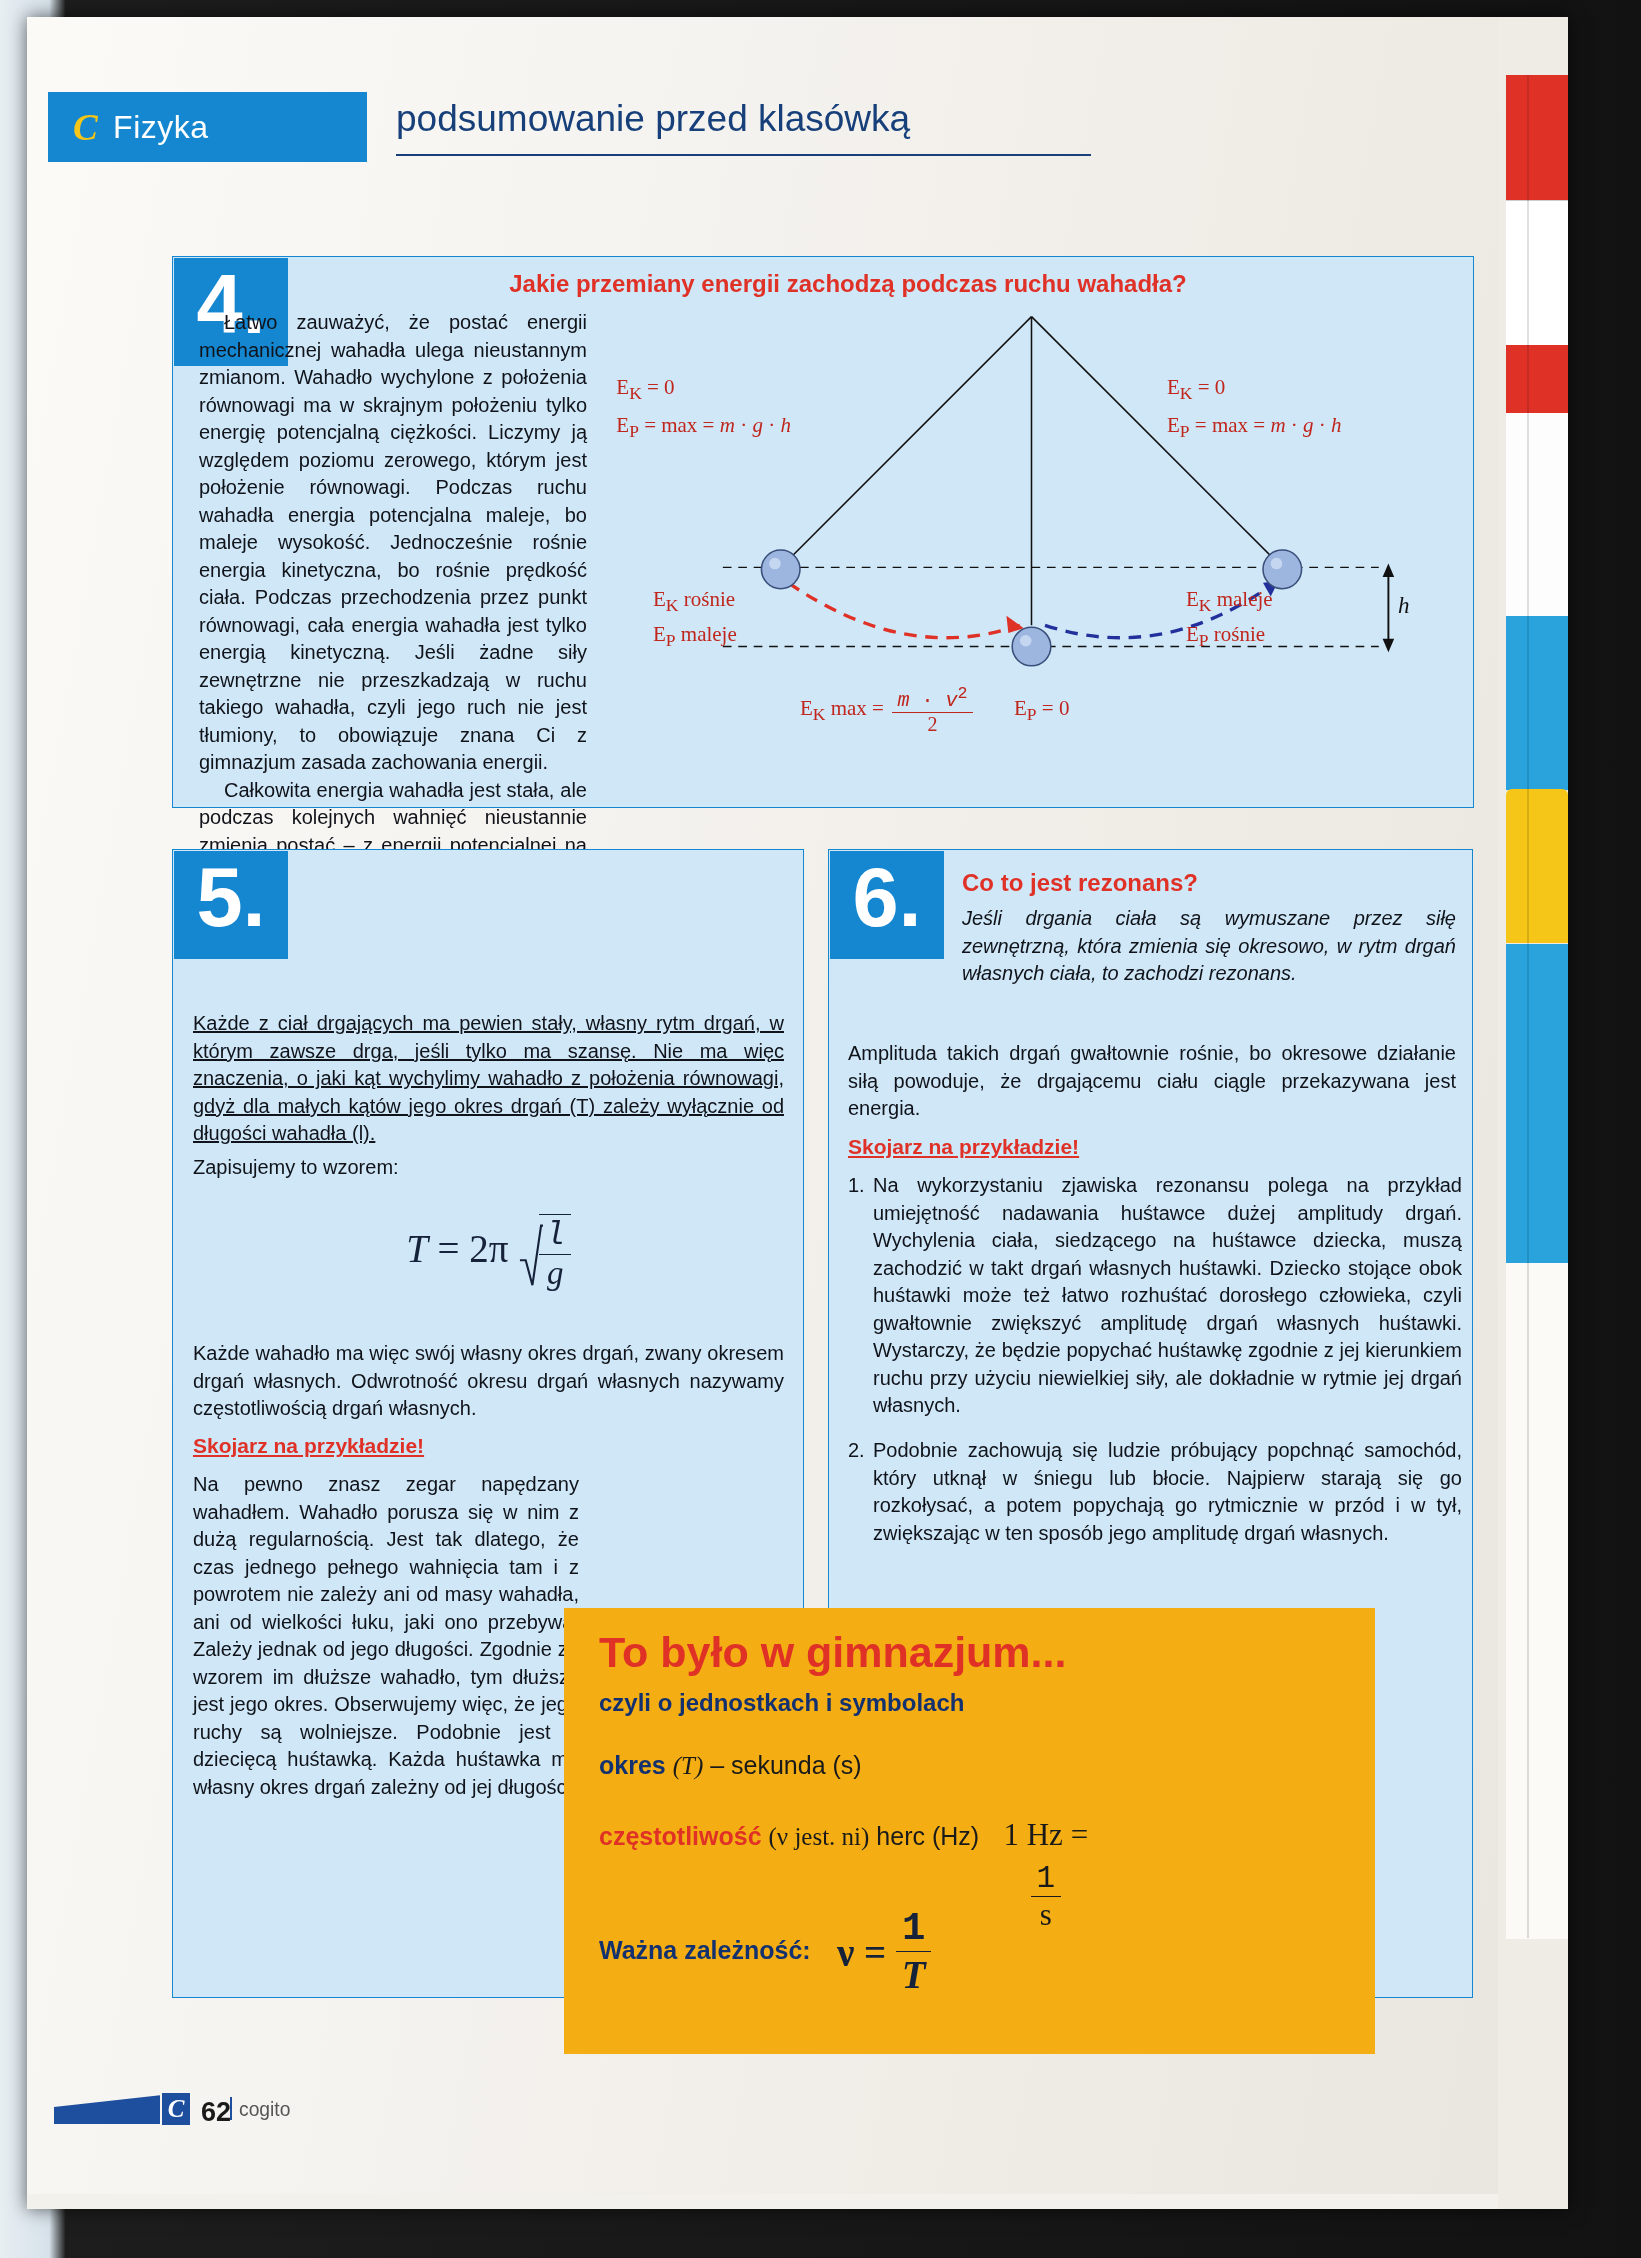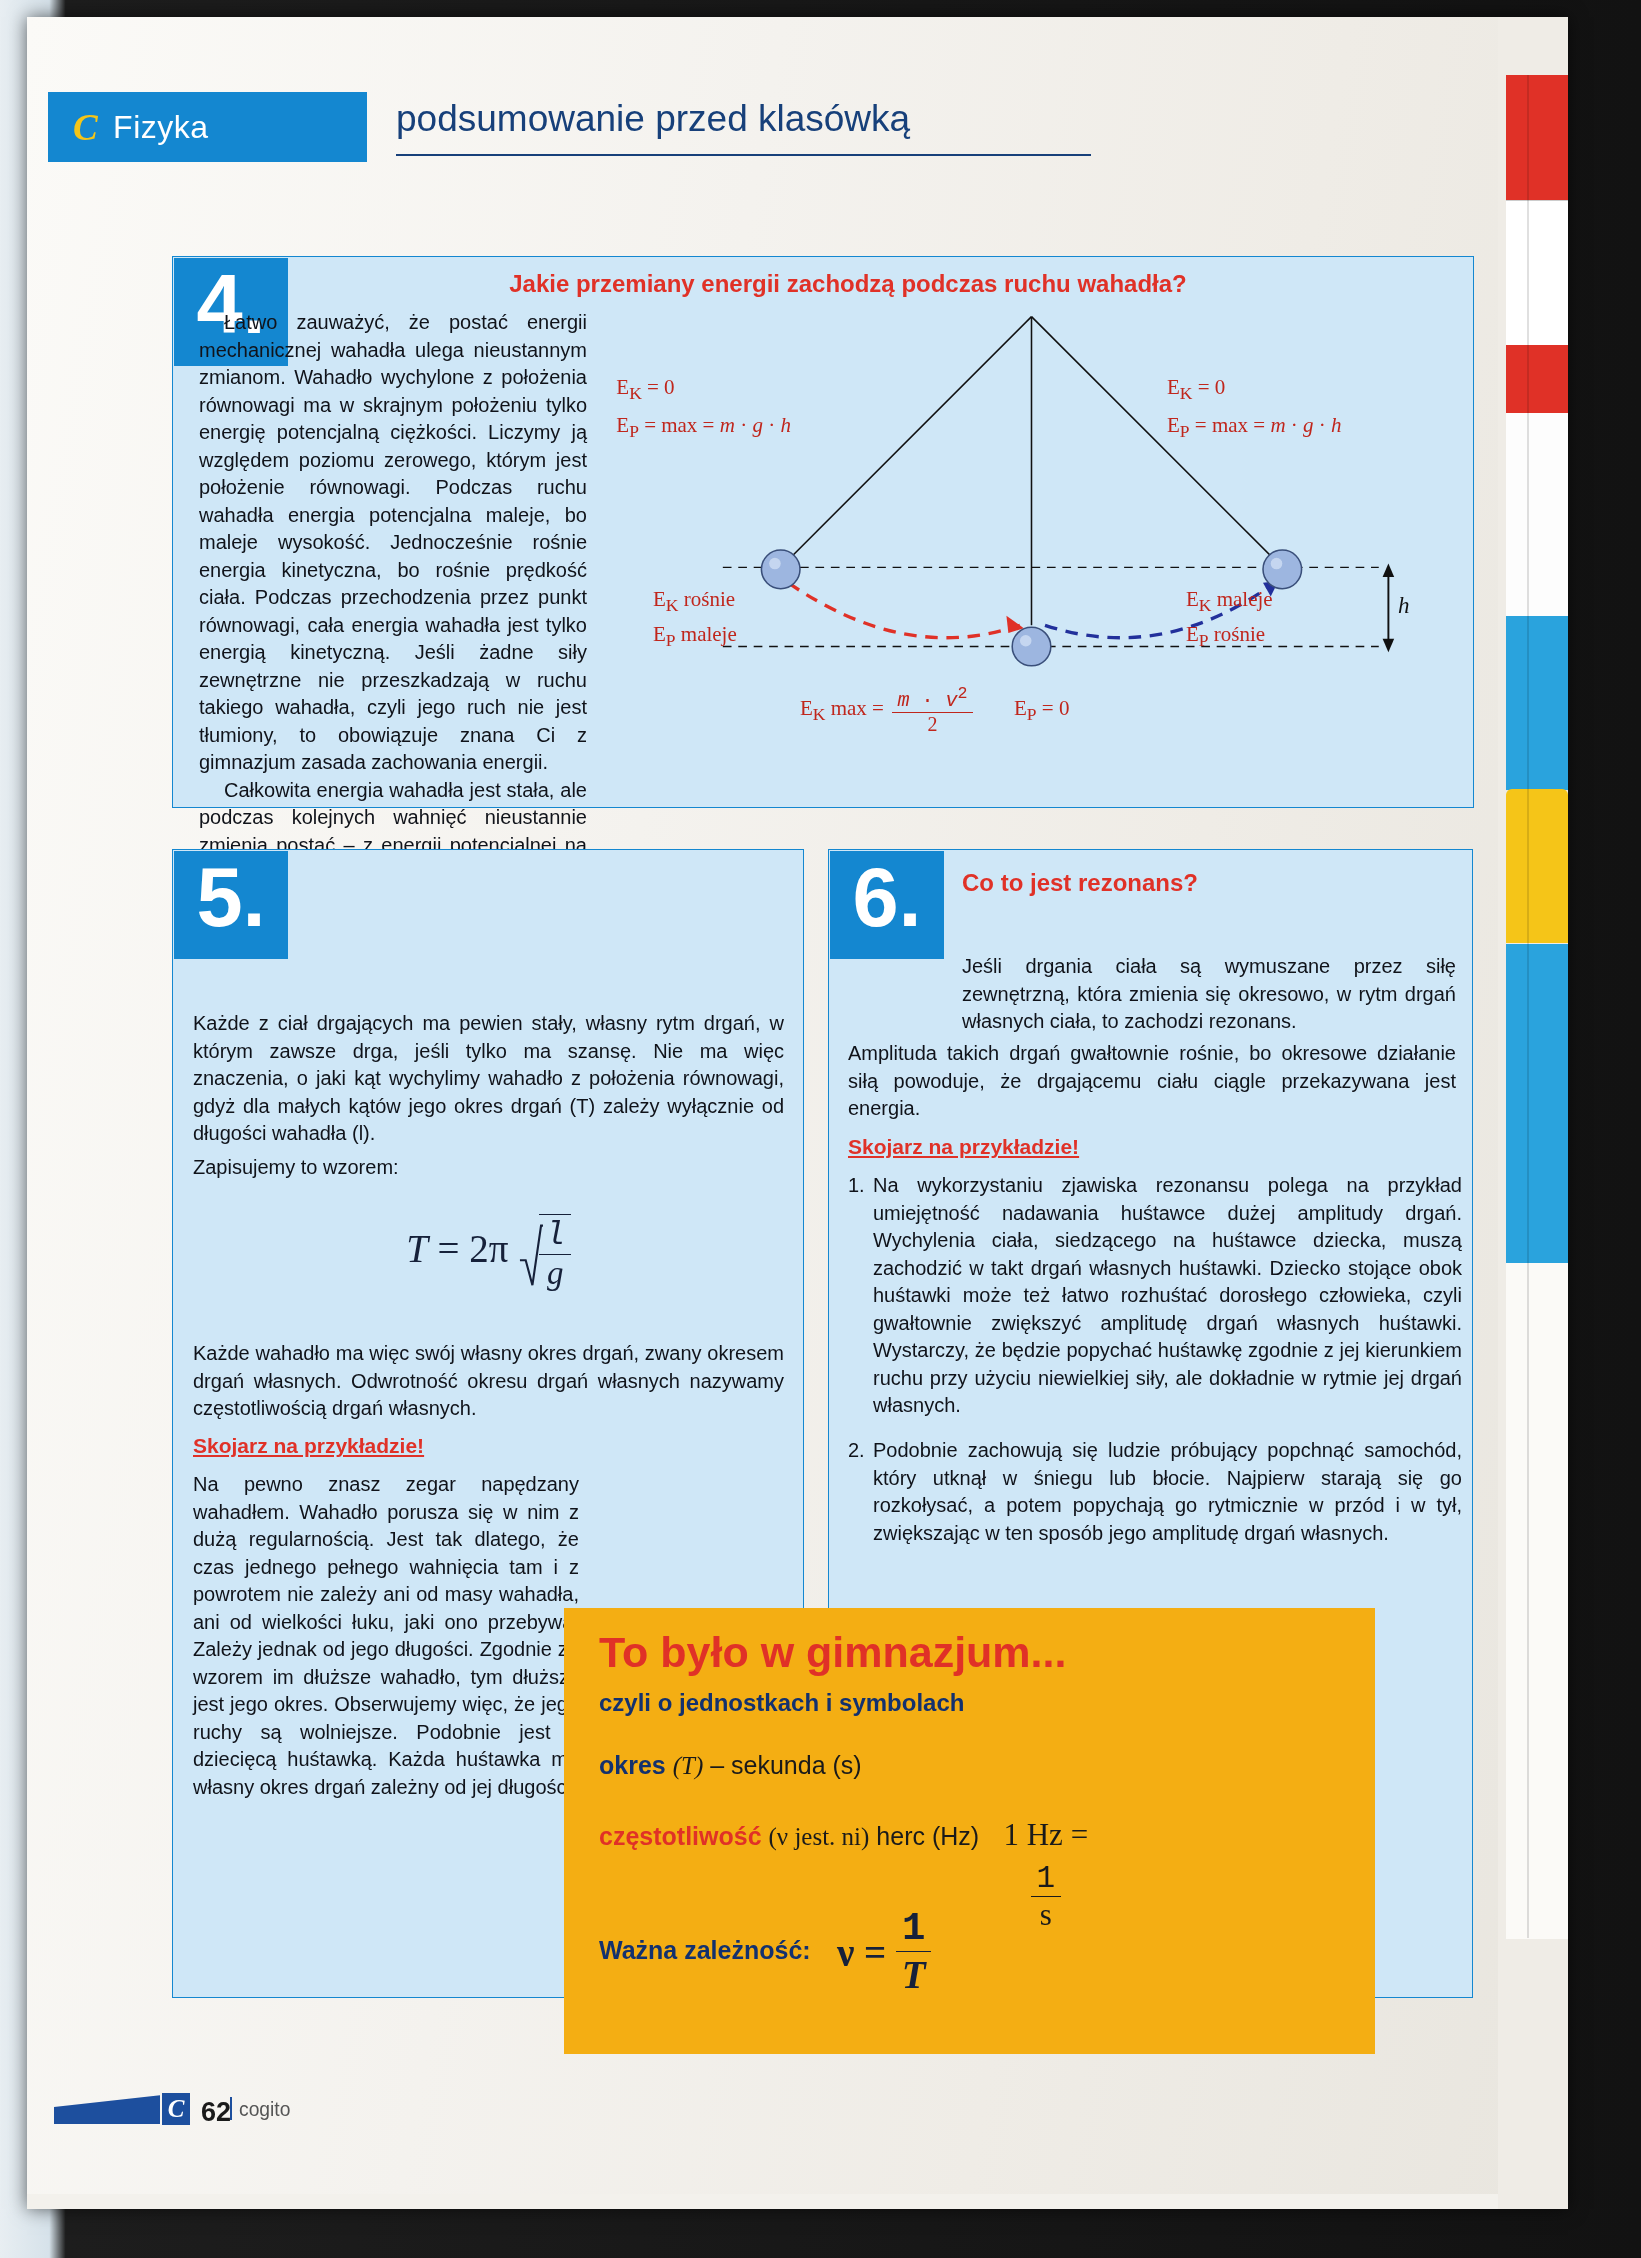--- a/index.html
+++ b/index.html
@@ -120,30 +120,30 @@
   #p4-num { left: 147px; top: 241px; width: 114px; height: 108px; }
   #p4-title { left: 454px; top: 253px; width: 734px; font-size: 24px; text-align: center; }
   #p4-text  { left: 172px; top: 292px; width: 388px; }
   
   #diagram { position: absolute; left: 599px; top: 290px; width: 811px; height: 463px; }
   .math { font-family: "Liberation Serif", serif; color:#c0261c; }
   
   #p5 { left: 145px; top: 832px; width: 632px; height: 1149px; }
   #p5-num { left: 147px; top: 834px; width: 114px; height: 108px; }
   #p5-title { left: 276px; top: 857px; width: 348px; font-size: 24px; line-height: 33px;}
-  #p5-text { left: 166px; top: 993px; width: 591px; }
+  #p5-text { left: 166px; top: 993px; width: 591px; text-decoration: underline; }
   #p5-formula { left: 166px; top: 1197px; width: 591px; text-align:center; }
   #p5-text2 { left: 166px; top: 1323px; width: 591px; }
   #p5-skojarz { left: 166px; top: 1417px; width: 591px; font-size: 21px; }
   #p5-text3 { left: 166px; top: 1454px; width: 386px; }
   
   #p6 { left: 801px; top: 832px; width: 645px; height: 1149px; }
   #p6-num { left: 803px; top: 834px; width: 114px; height: 108px; }
   #p6-title { left: 935px; top: 852px; width: 425px; font-size: 24px; }
-  #p6-text { left: 935px; top: 936px; width: 494px; }
+  #p6-text { left: 935px; top: 888px; width: 494px; font-style: italic; }
   #p6-text-wide { left: 821px; top: 1023px; width: 608px; }
   #p6-skojarz { left: 821px; top: 1118px; width: 599px; font-size: 21px; }
   #p6-list { left: 821px; top: 1155px; width: 614px; }
   .li { display: flex; margin-bottom: 17.4px; }
   .li-num { width: 25px; flex: none; }
   
   #gim {
     position: absolute;
     left: 537px; top: 1591px;
     width: 811px; height: 446px;

